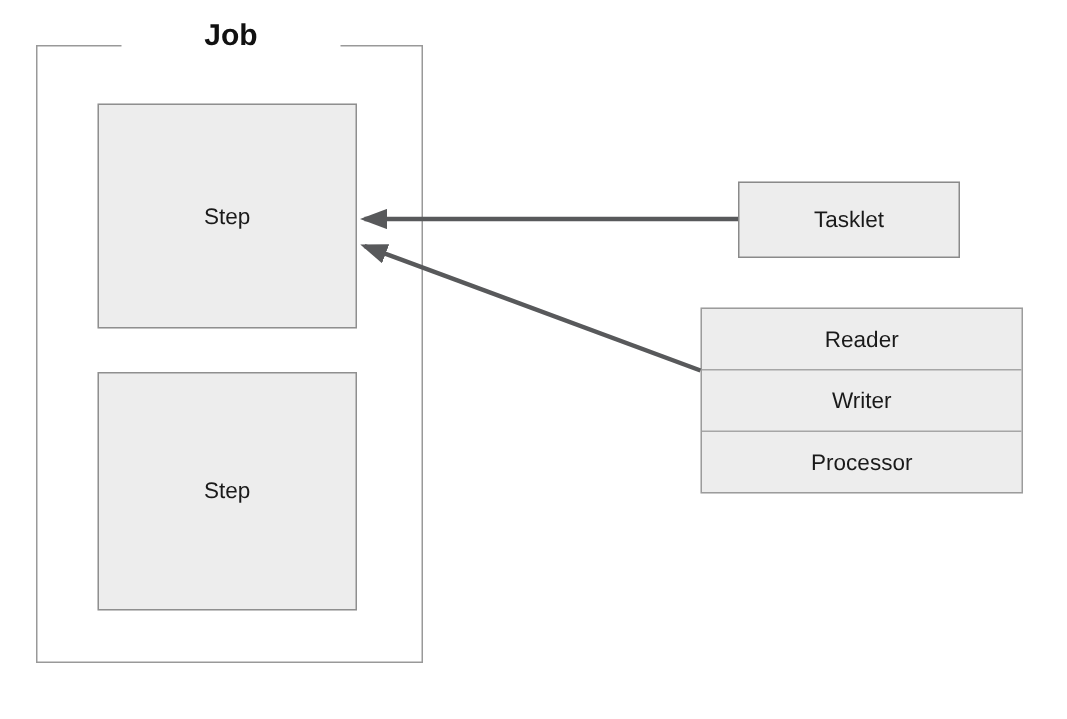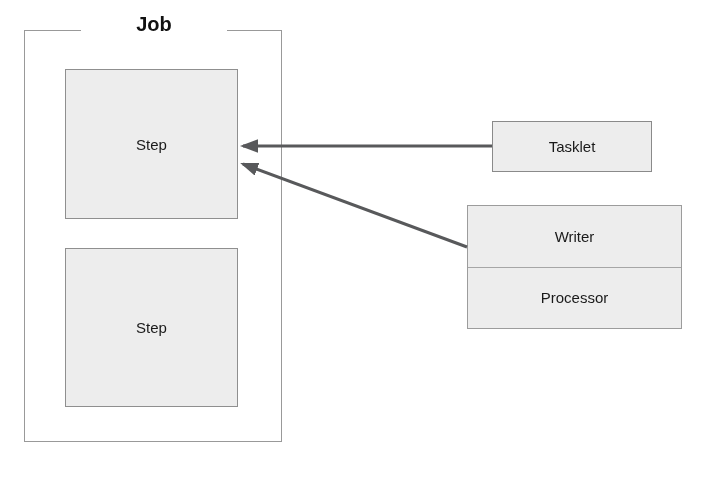--- a/index.html
+++ b/index.html
@@ -47,21 +47,21 @@
     box-sizing: border-box;
     display: flex;
     align-items: center;
     justify-content: center;
     font-size: 15px;
     color: #1a1a1a;
     z-index: 1;
   }
   .step-top    { left: 65px;  top: 69px;  width: 173px; height: 150px; }
   .step-bottom { left: 65px;  top: 248px; width: 173px; height: 159px; }
-  .tasklet     { left: 492px; top: 121px; width: 160px; height: 51px; border-color: #8a8a8a; align-items: center; }
+  .tasklet     { left: 492px; top: 121px; width: 148px; height: 51px; border-color: #8a8a8a; align-items: center; }
   .chunk-stack {
     position: absolute;
     left: 467px;
     top: 205px;
     width: 215px;
     height: 124px;
     border: 1px solid #9c9c9c;
     box-sizing: border-box;
     background: #ededed;
     display: flex;
@@ -103,20 +103,23 @@
   <div class="node step-bottom">
     <span>Step</span>
   </div>
 
   <div class="node tasklet">
     <span>Tasklet</span>
   </div>
 
   <div class="chunk-stack">
     <div class="chunk-row">
+      <span>Reader</span>
+    </div>
+    <div class="chunk-row">
       <span>Writer</span>
     </div>
     <div class="chunk-row">
       <span>Processor</span>
     </div>
   </div>
 
   <svg class="arrow-layer" width="711" height="479" viewBox="0 0 711 479" xmlns="http://www.w3.org/2000/svg">
     <defs>
       <marker id="arrowhead" markerWidth="6" markerHeight="4.5" refX="5" refY="2.25" orient="auto">

